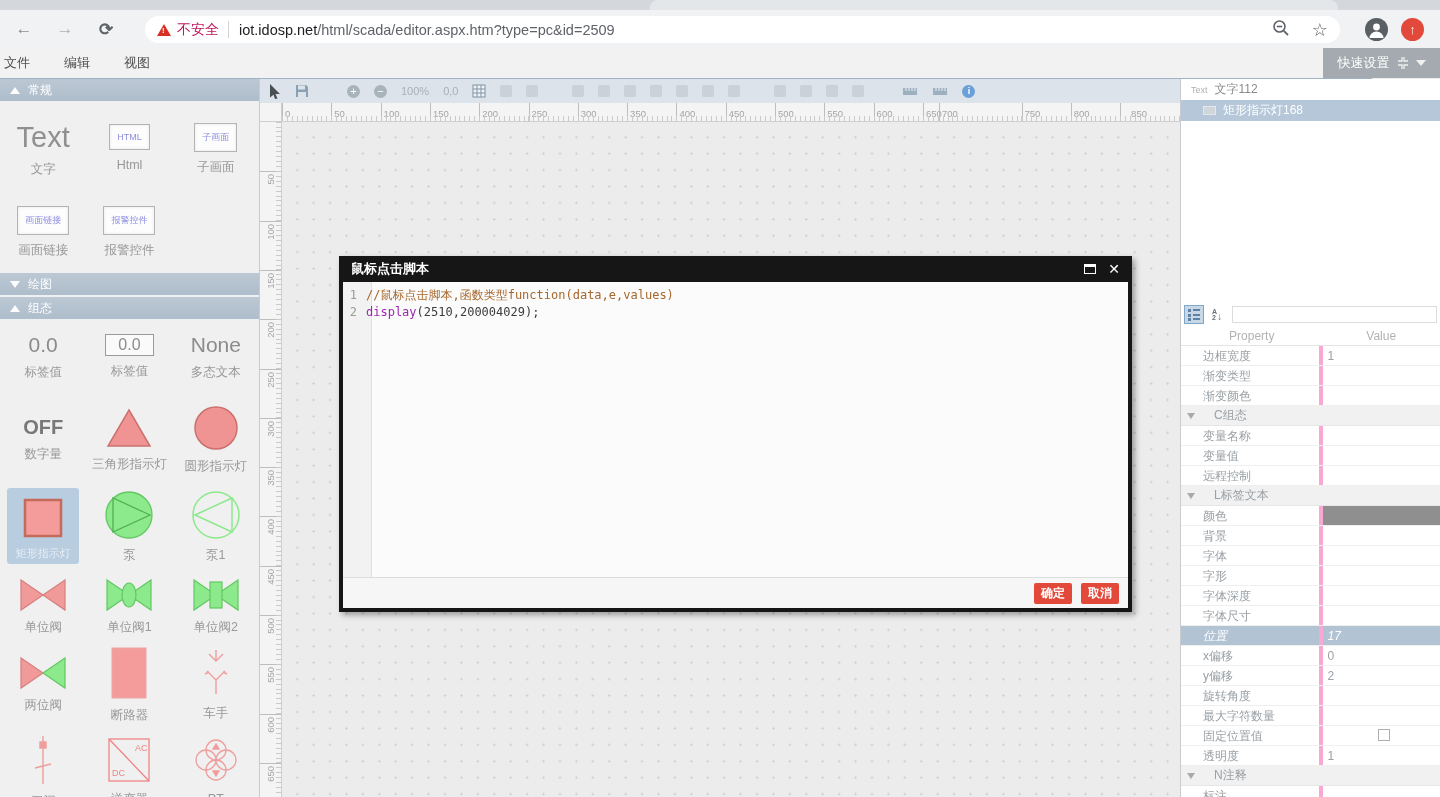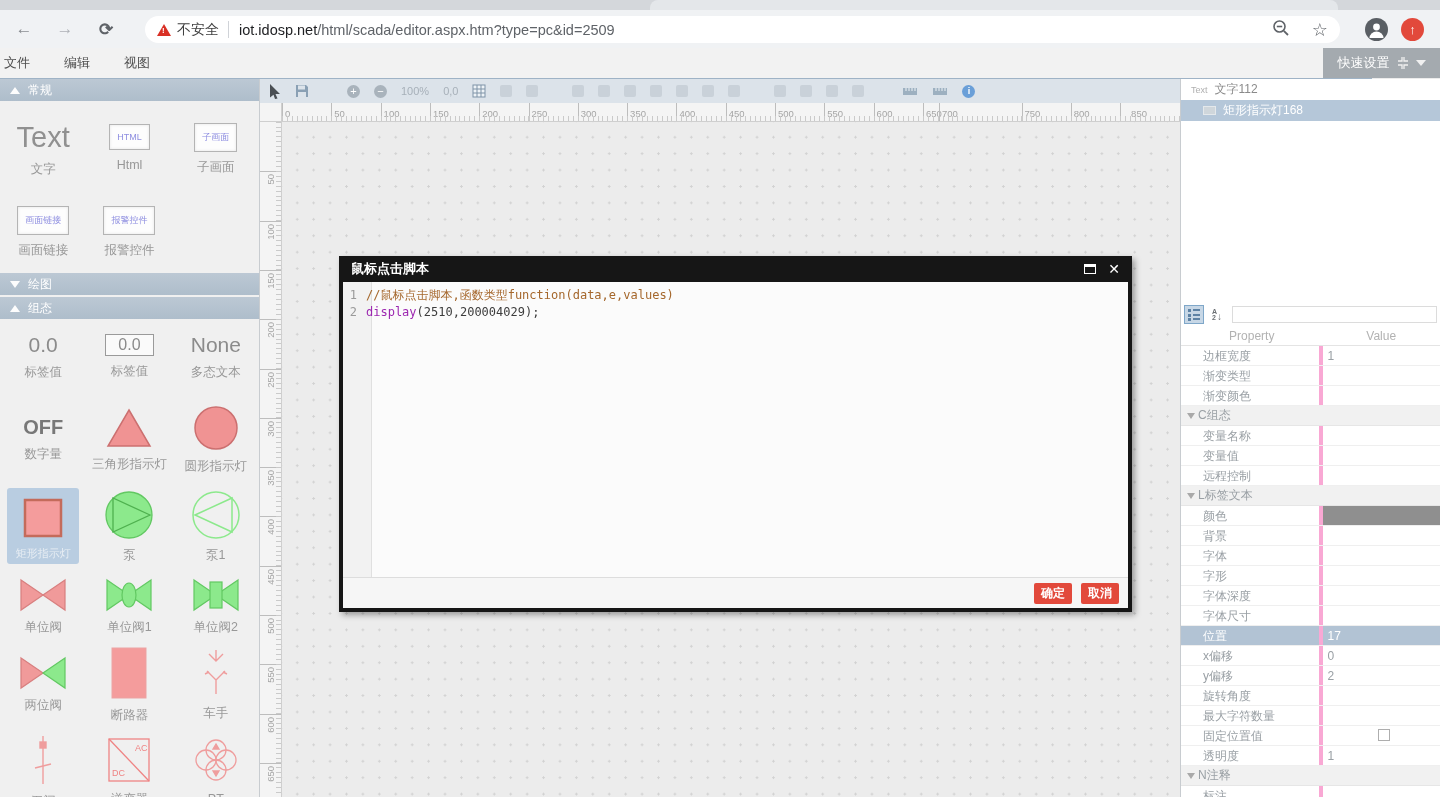--- a/index.html
+++ b/index.html
@@ -11,21 +11,21 @@
   .tabtop { position:absolute; left:650px; top:0; width:688px; height:10px; background:#e4e7ea; border-radius:8px 8px 0 0; }
   .btoolbar { position:absolute; left:0; top:10px; width:1440px; height:38px; background:#f0f2f4; }
   .navicons { position:absolute; left:14px; top:0; height:38px; display:flex; align-items:center; gap:21px; }
   .navic { font-size:17px; width:20px; text-align:center; }
   .back-ic::before { content:"←"; color:#8a8d91; }
   .fwd-ic::before { content:"→"; color:#aeb1b6; }
   .rel-ic::before { content:"⟳"; color:#5f6368; font-weight:bold; }
   .omnibox { position:absolute; left:145px; right:100px; top:6px; height:27px; background:#ffffff; border-radius:14px; display:flex; align-items:center; padding:0 12px; }
   .warn-tri { width:0; height:0; border-left:7px solid transparent; border-right:7px solid transparent; border-bottom:12px solid #d93025; position:relative; margin-right:6px; }
   .warn-tri::after { content:"!"; position:absolute; left:-2px; top:2px; color:#fff; font-size:8px; font-weight:bold; }
-  .nsafe { color:#404040; font-size:14px; margin-right:9px; }
+  .nsafe { color:#be185d; font-size:14px; margin-right:9px; }
   .odiv { width:1px; height:17px; background:#d0d3d8; margin-right:10px; }
   .urltext { font-size:14.5px; color:#202124; white-space:nowrap; overflow:hidden; flex:1; }
   .urltext .upath { color:#5f6368; }
   .obx-icons { display:flex; align-items:center; gap:22px; margin-left:8px; }
   .star-ic::before { content:"☆"; font-size:18px; color:#5f6368; }
   .avatar { position:absolute; right:52px; top:8px; width:23px; height:23px; border-radius:50%; background:#5a5f64; overflow:hidden; }
   .avatar svg { display:block; margin:3px auto 0; }
   .update-btn { position:absolute; right:16px; top:8px; width:23px; height:23px; border-radius:50%; background:#e2493b; color:#fff; text-align:center; }
   .update-btn::before { content:"↑"; font-size:13px; font-weight:bold; line-height:23px; }
 
@@ -113,22 +113,22 @@
   .az-a::before { content:"A"; } .az-z::before { content:"2"; }
   .az-arrow::before { content:"↓"; font-size:10px; color:#6b6f73; }
   .pfilter { flex:1; height:17px; border:1px solid #dcdcdc; background:#fff; margin-left:2px; }
   .phead { height:20px; display:flex; border-bottom:1px solid #e4e4e4; }
   .phead div { font-size:12px; color:#b2b2b2; text-align:center; line-height:20px; }
   .phead .hp { width:142px; } .phead .hv { width:118px; }
   .pgridbody { }
   .prow { height:20px; display:flex; border-bottom:1px solid #efefef; font-size:12px; color:#9aa0a5; }
   .pname { width:142px; padding-left:22px; line-height:20px; border-right:4px solid #f9a8d4; overflow:hidden; white-space:nowrap; }
   .pval { width:118px; line-height:20px; padding-left:5px; position:relative; }
-  .prow.sel .pname, .prow.sel .pval { background:#b2c3d4; color:#fff; }
-  .pgroup { height:20px; background:#f1f1f1; border-bottom:1px solid #e6e6e6; display:flex; align-items:center; gap:3px; padding-left:6px; font-size:12px; color:#9aa0a5; }
+  .prow.sel .pname, .prow.sel .pval { background:#b2c3d4; color:#fff;font-style:italic; }
+  .pgroup { height:20px; background:#f1f1f1; border-bottom:1px solid #e6e6e6; display:flex; align-items:center; gap:19px; padding-left:6px; font-size:12px; color:#9aa0a5; }
   .gtri { width:0; height:0; border-left:4px solid transparent; border-right:4px solid transparent; border-top:6px solid #a9a9a9; }
   .swatch { position:absolute; left:0; top:0; right:0; bottom:0; }
   .cbox { display:inline-block; width:12px; height:12px; border:1px solid #aeaeae; background:#fff; margin:3px 0 0 50px; }
 </style>
 </head>
 <body>
 
 <div class="page">
 
   <div class="tabstrip">

